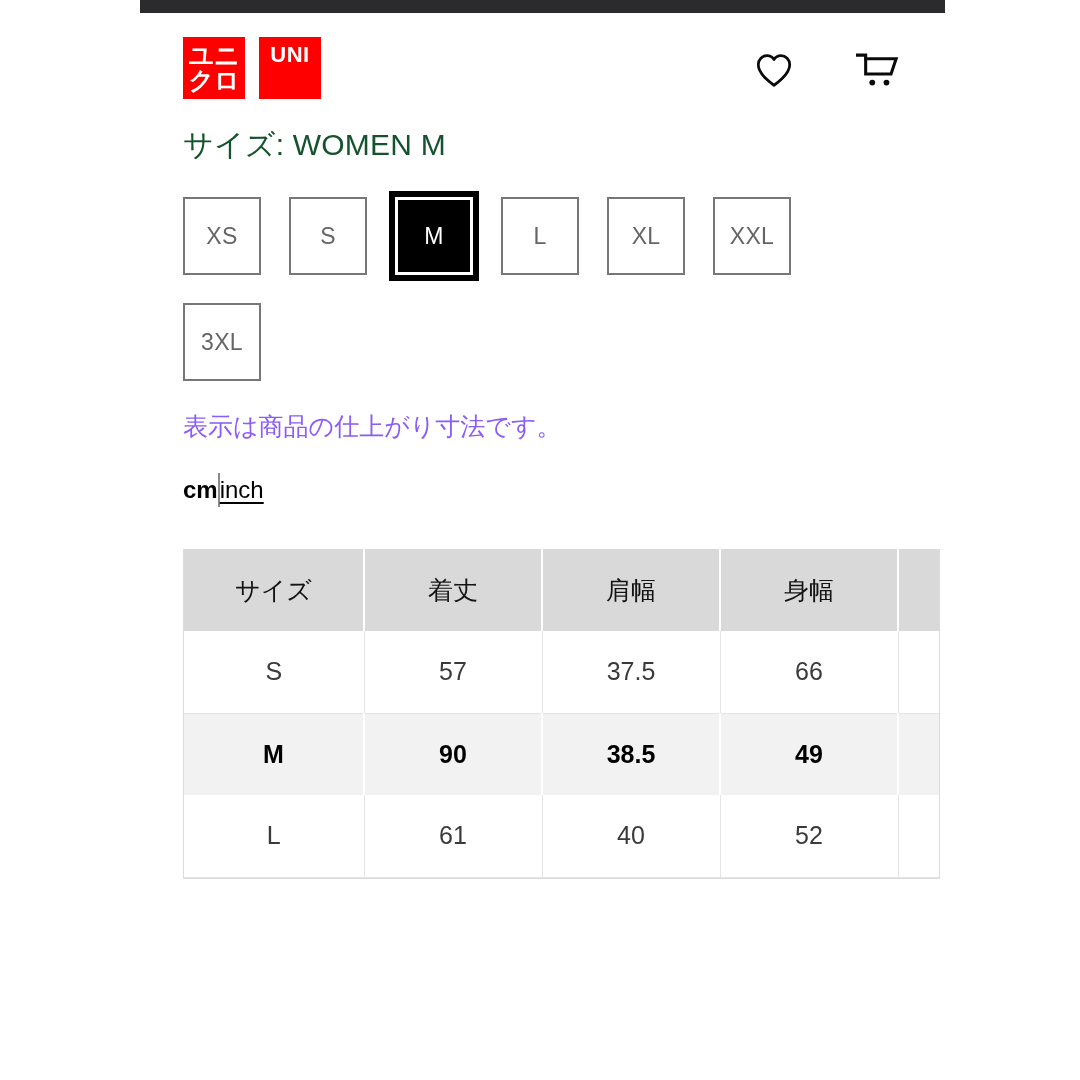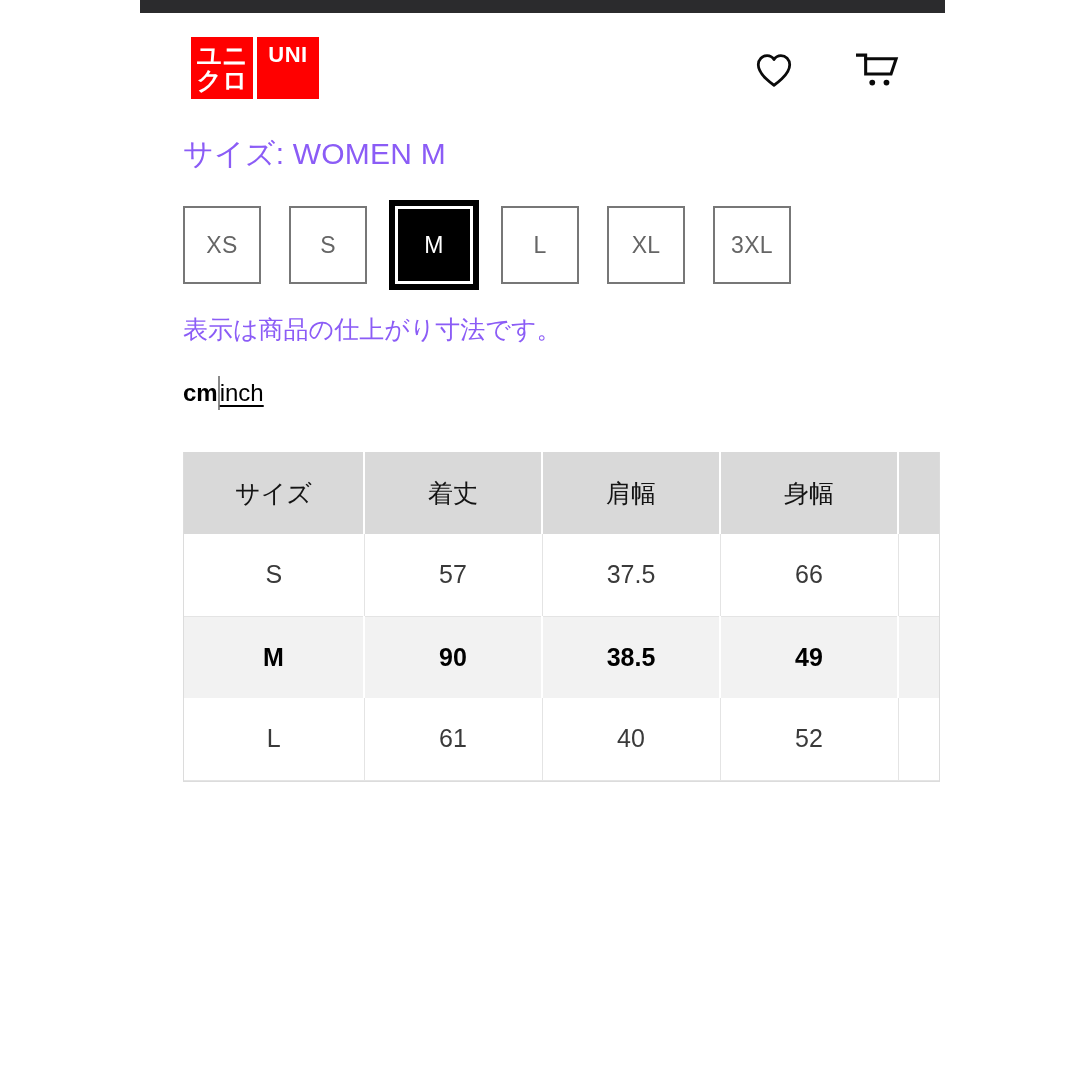--- a/index.html
+++ b/index.html
@@ -40,24 +40,24 @@
   }
 
   
   .site-header {
     position: relative;
     height: 95px;
   }
 
   .logo {
     position: absolute;
-    left: 8px;
+    left: 0;
     top: 24px;
     display: flex;
-    gap: 4px;
+    gap: 14px;
     border-radius: 14px;
   }
 
   .logo-tile {
     width: 62px;
     height: 62px;
     background: #ff0000;
     display: flex;
     flex-direction: column;
     align-items: center;
@@ -97,23 +97,23 @@
     align-items: center;
     justify-content: center;
     background: none;
     border: none;
     cursor: pointer;
   }
 
   
   .size-label {
     font-size: 30px;
-    color: #8b5cf6;
+    color: #14532d;
     letter-spacing: 0.2px;
-    margin-top: 26px;
+    margin-top: 17px;
     font-weight: 400;
   }
 
   .size-grid {
     margin-top: 31px;
     display: flex;
     flex-wrap: wrap;
     gap: 28px 28px;
     width: 680px;
   }
@@ -281,20 +281,21 @@
     </div>
 
     <div class="size-label">サイズ: WOMEN M</div>
 
     <div class="size-grid">
       <div class="size-box">XS</div>
       <div class="size-box">S</div>
       <div class="size-box selected">M</div>
       <div class="size-box">L</div>
       <div class="size-box">XL</div>
+      <div class="size-box">XXL</div>
       <div class="size-box">3XL</div>
     </div>
 
 
     <div class="section-note">表示は商品の仕上がり寸法です。</div>
 
     <div class="unit-toggle">
       <span class="unit-active">cm</span>
       <span class="unit-divider"></span>
       <span class="unit-link">inch</span>

